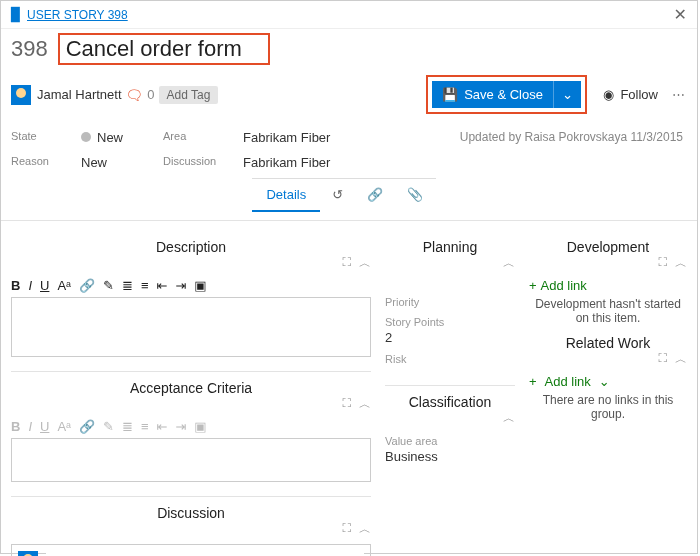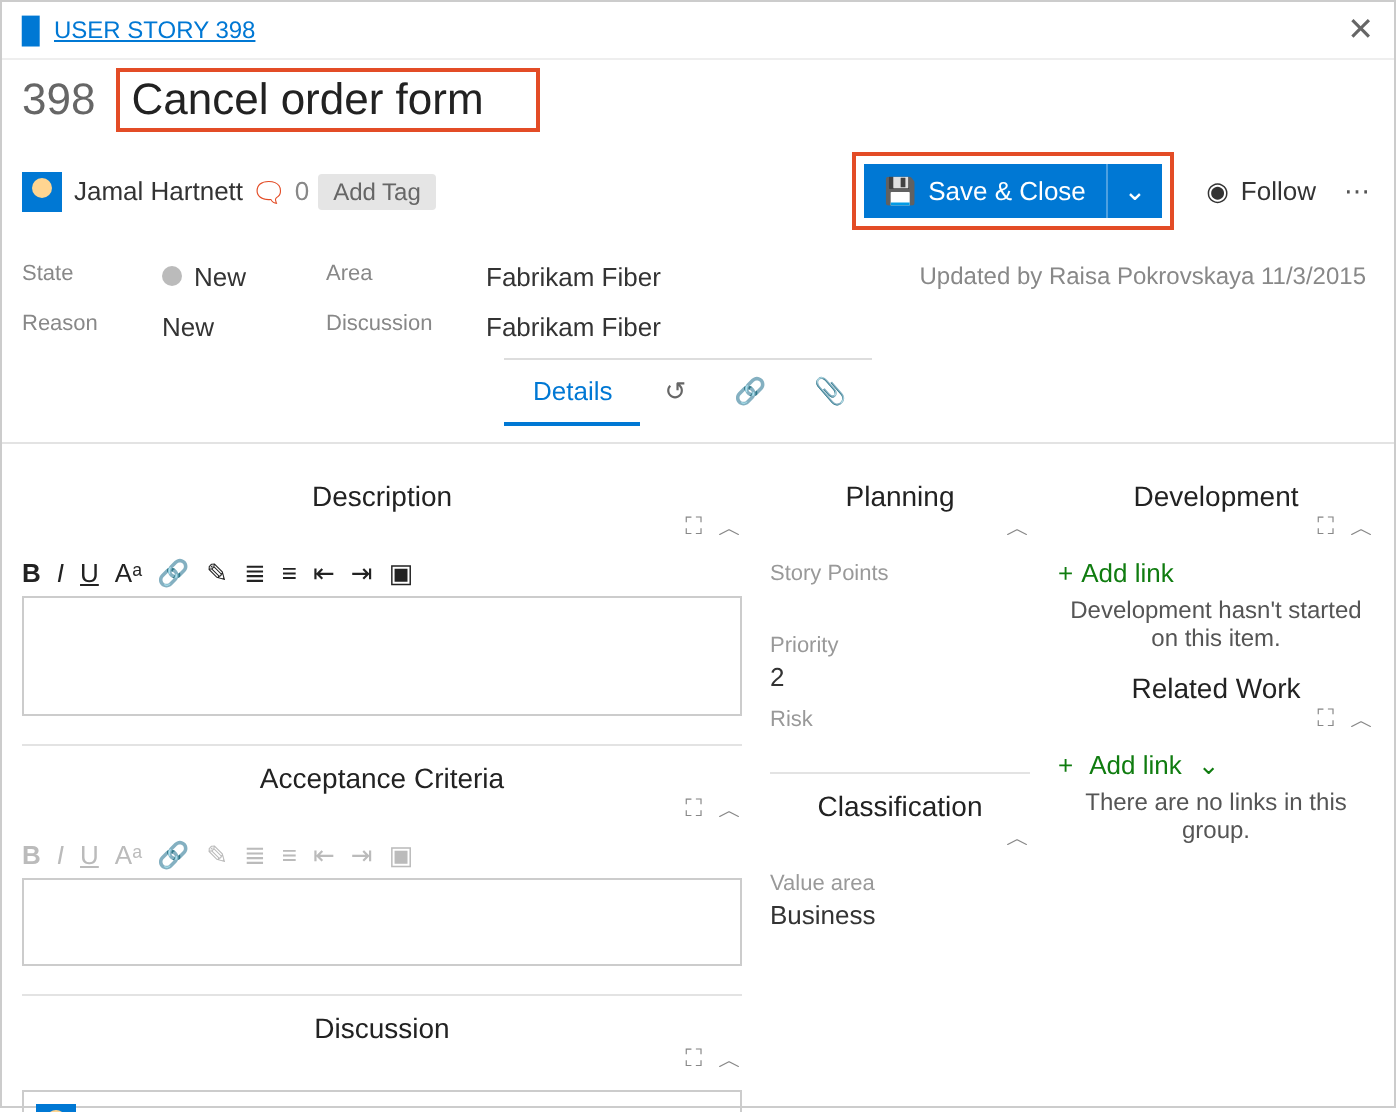--- a/index.html
+++ b/index.html
@@ -349,22 +349,22 @@
       </div>
     </div>
 
     <div class="col-mid">
       <div class="section-head">
         <span>Planning</span>
         <span class="sp">
             <span>︿</span>
           </span>
       </div>
+      <div class="fldlabel" style="margin-top:24px">Priority</div>
       <div class="fldlabel">Story Points</div>
-      <div class="fldlabel" style="margin-top:24px">Priority</div>
       <div class="fldval">2</div>
       <div class="fldlabel">Risk</div>
 
       <hr class="sep" style="margin-top:20px">
 
       <div class="section-head">
         <span>Classification</span>
         <span class="sp">
             <span>︿</span>
           </span>

